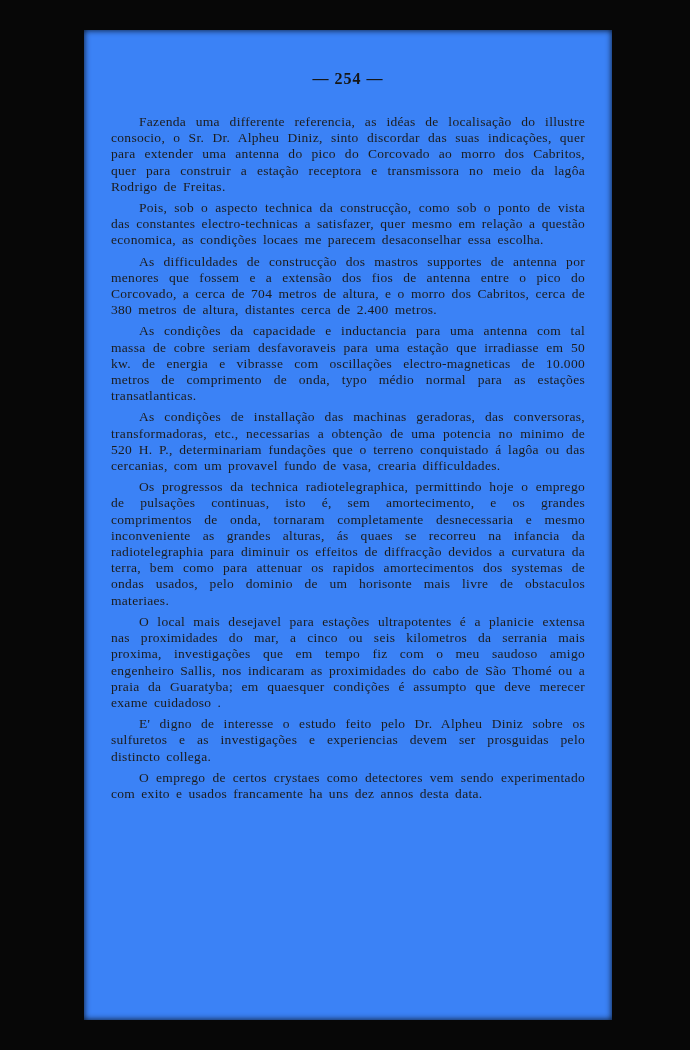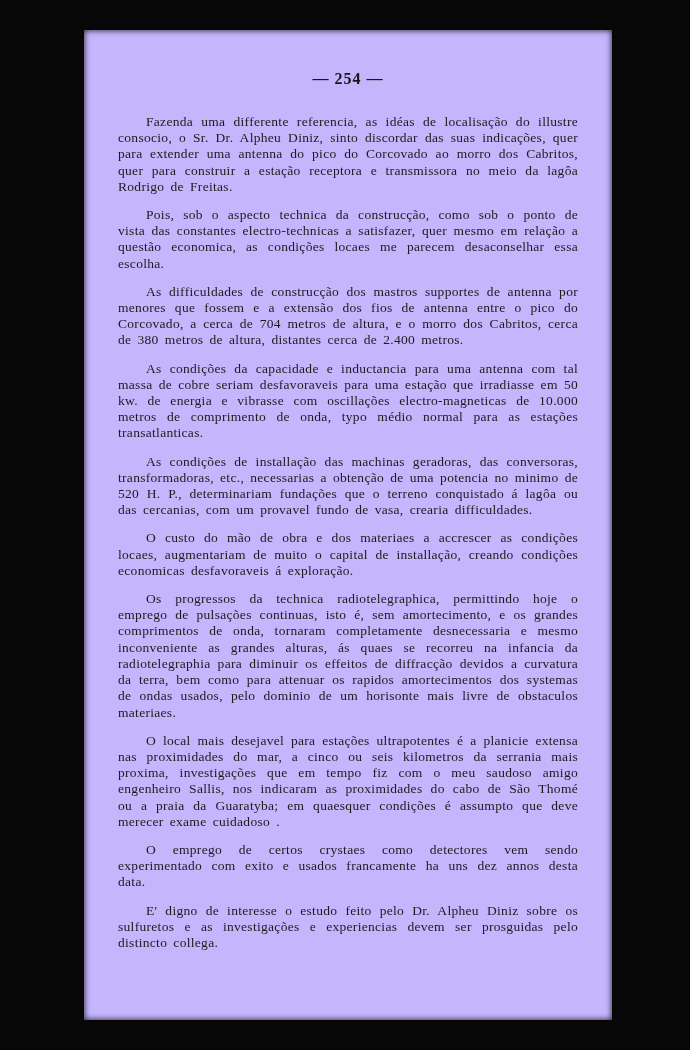--- a/index.html
+++ b/index.html
@@ -14,40 +14,40 @@
     height: 1050px;
     background: #070707;
     overflow: hidden;
   }
   .page {
     position: absolute;
     left: 84px;
     top: 30px;
     width: 528px;
     height: 990px;
-    background: #c4b5fd;
+    background: #3b82f6;
     box-shadow: 0 0 6px rgba(0,0,0,0.9) inset;
   }
   .page-inner {
     padding: 40px 22px 0 22px;
     color: #1c1c1c;
   }
   .page-number {
     text-align: center;
     font-size: 16px;
     font-weight: bold;
     letter-spacing: 1px;
     margin: 0 0 26px 0;
     color: #161616;
   }
   .text-block {
     text-align: justify;
   }
   .para {
-    margin: 12px;
+    margin: 5px;
     font-size: 13.5px;
     line-height: 16.2px;
     letter-spacing: 0.3px;
     word-spacing: 2.5px;
     text-indent: 28px;
     text-align: justify;
     color: #1c1c1c;
   }
 </style>
 </head>
@@ -56,21 +56,20 @@
 <div class="scan-frame">
   <div class="page">
     <div class="page-inner">
       <div class="page-number">— 254 —</div>
       <div class="text-block" id="paragraphs">
           <p class="para">Fazenda uma differente referencia, as idéas de localisação do illustre consocio, o Sr. Dr. Alpheu Diniz, sinto discordar das suas indicações, quer para extender uma antenna do pico do Corcovado ao morro dos Cabritos, quer para construir a estação receptora e transmissora no meio da lagôa Rodrigo de Freitas.</p>
           <p class="para">Pois, sob o aspecto technica da construcção, como sob o ponto de vista das constantes electro-technicas a satisfazer, quer mesmo em relação a questão economica, as condições locaes me parecem desaconselhar essa escolha.</p>
           <p class="para">As difficuldades de construcção dos mastros supportes de antenna por menores que fossem e a extensão dos fios de antenna entre o pico do Corcovado, a cerca de 704 metros de altura, e o morro dos Cabritos, cerca de 380 metros de altura, distantes cerca de 2.400 metros.</p>
           <p class="para">As condições da capacidade e inductancia para uma antenna com tal massa de cobre seriam desfavoraveis para uma estação que irradiasse em 50 kw. de energia e vibrasse com oscillações electro-magneticas de 10.000 metros de comprimento de onda, typo médio normal para as estações transatlanticas.</p>
           <p class="para">As condições de installação das machinas geradoras, das conversoras, transformadoras, etc., necessarias a obtenção de uma potencia no minimo de 520 H. P., determinariam fundações que o terreno conquistado á lagôa ou das cercanias, com um provavel fundo de vasa, crearia difficuldades.</p>
-          <p class="para">O custo do mão de obra e dos materiaes a accrescer as condições locaes, augmentariam de muito o capital de installação, creando condições economicas desfavoraveis á exploração.</p>
           <p class="para">Os progressos da technica radiotelegraphica, permittindo hoje o emprego de pulsações continuas, isto é, sem amortecimento, e os grandes comprimentos de onda, tornaram completamente desnecessaria e mesmo inconveniente as grandes alturas, ás quaes se recorreu na infancia da radiotelegraphia para diminuir os effeitos de diffracção devidos a curvatura da terra, bem como para attenuar os rapidos amortecimentos dos systemas de ondas usados, pelo dominio de um horisonte mais livre de obstaculos materiaes.</p>
           <p class="para">O local mais desejavel para estações ultrapotentes é a planicie extensa nas proximidades do mar, a cinco ou seis kilometros da serrania mais proxima, investigações que em tempo fiz com o meu saudoso amigo engenheiro Sallis, nos indicaram as proximidades do cabo de São Thomé ou a praia da Guaratyba; em quaesquer condições é assumpto que deve merecer exame cuidadoso .</p>
+          <p class="para">E' digno de interesse o estudo feito pelo Dr. Alpheu Diniz sobre os sulfuretos e as investigações e experiencias devem ser prosguidas pelo distincto collega.</p>
           <p class="para">O emprego de certos crystaes como detectores vem sendo experimentado com exito e usados francamente ha uns dez annos desta data.</p>
-          <p class="para">E' digno de interesse o estudo feito pelo Dr. Alpheu Diniz sobre os sulfuretos e as investigações e experiencias devem ser prosguidas pelo distincto collega.</p>
         </div>
     </div>
   </div>
 </div>
 
 </body></html>

